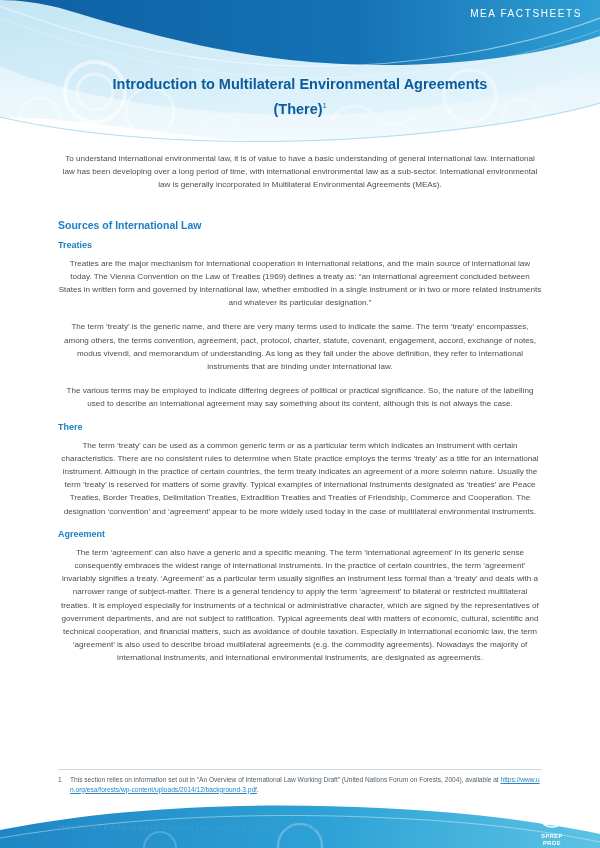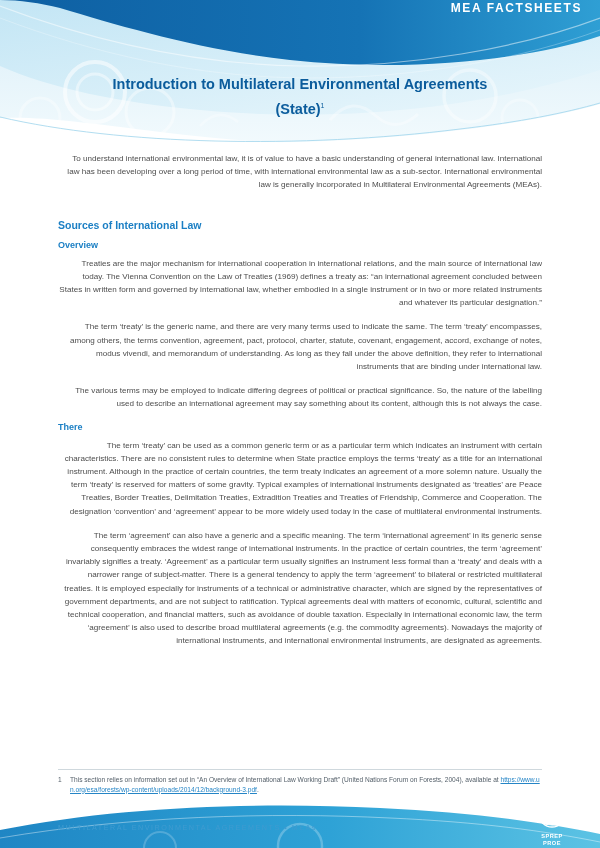--- a/index.html
+++ b/index.html
@@ -26,25 +26,25 @@
     overflow: hidden;
     background: #ffffff;
   }
   .header-svg {
     position: absolute;
     top: 0;
     left: 0;
   }
   .header-tag {
     position: absolute;
-    top: 1px;
+    top: 8px;
     right: 18px;
-    font-size: 12px;
+    font-size: 10px;
     letter-spacing: 1.6px;
-    font-weight: bold;
+    font-weight: normal;
     color: #ffffff;
     z-index: 5;
   }
   .doc-title {
     position: absolute;
     top: 74px;
     left: 0;
     width: 600px;
     text-align: center;
     font-size: 14.5px;
@@ -64,21 +64,21 @@
     position: absolute;
     top: 152px;
     left: 58px;
     width: 484px;
   }
   p.body-text {
     margin: 0 0 11px 0;
     font-size: 8.1px;
     line-height: 13.2px;
     color: #4d4d4d;
-    text-align: right;
+    text-align: center;
   }
   h2.section-head {
     margin: 27px 0 9px 0;
     font-size: 10.5px;
     font-weight: bold;
     color: #1b7fc4;
   }
   h3.sub-head {
     margin: 9px 0 7px 0;
     font-size: 9px;
@@ -189,38 +189,39 @@
       <path d="M330,120 q22,-26 46,-4 q20,18 42,-2" fill="none" stroke="#ffffff" stroke-width="3" opacity="0.35"></path>
       <path d="M200,126 q18,-20 38,-4" fill="none" stroke="#ffffff" stroke-width="2.5" opacity="0.3"></path>
 
       <path d="M0,118 C120,146 300,150 460,130 C520,123 565,114 600,104 L600,146 L0,146 Z" fill="#ffffff"></path>
       <path d="M0,117 C120,145 300,149 460,129 C520,122 565,113 600,103" fill="none" stroke="#9fd4ec" stroke-width="1" opacity="0.8"></path>
     </g>
   </svg>
   <div class="header-tag">MEA FACTSHEETS</div>
   <div class="doc-title">
     <span>Introduction to Multilateral Environmental Agreements</span><br>
-    <span>(State)</span><span class="sup">1</span>
+    <span>(There)</span><span class="sup">1</span>
   </div>
 </div>
 
 <div class="content">
 
   <p class="body-text">To understand international environmental law, it is of value to have a basic understanding of general international law. International law has been developing over a long period of time, with international environmental law as a sub-sector. International environmental law is generally incorporated in Multilateral Environmental Agreements (MEAs).</p>
 
   <h2 class="section-head">Sources of International Law</h2>
 
-  <h3 class="sub-head">Overview</h3>
+  <h3 class="sub-head">Treaties</h3>
   <p class="body-text">Treaties are the major mechanism for international cooperation in international relations, and the main source of international law today. The Vienna Convention on the Law of Treaties (1969) defines a treaty as: “an international agreement concluded between States in written form and governed by international law, whether embodied in a single instrument or in two or more related instruments and whatever its particular designation.”</p>
   <p class="body-text">The term ‘treaty’ is the generic name, and there are very many terms used to indicate the same. The term ‘treaty’ encompasses, among others, the terms convention, agreement, pact, protocol, charter, statute, covenant, engagement, accord, exchange of notes, modus vivendi, and memorandum of understanding. As long as they fall under the above definition, they refer to international instruments that are binding under international law.</p>
   <p class="body-text">The various terms may be employed to indicate differing degrees of political or practical significance. So, the nature of the labelling used to describe an international agreement may say something about its content, although this is not always the case.</p>
 
   <h3 class="sub-head">There</h3>
   <p class="body-text">The term ‘treaty’ can be used as a common generic term or as a particular term which indicates an instrument with certain characteristics. There are no consistent rules to determine when State practice employs the terms ‘treaty’ as a title for an international instrument. Although in the practice of certain countries, the term treaty indicates an agreement of a more solemn nature. Usually the term ‘treaty’ is reserved for matters of some gravity. Typical examples of international instruments designated as ‘treaties’ are Peace Treaties, Border Treaties, Delimitation Treaties, Extradition Treaties and Treaties of Friendship, Commerce and Cooperation. The designation ‘convention’ and ‘agreement’ appear to be more widely used today in the case of multilateral environmental instruments.</p>
 
+  <h3 class="sub-head">Agreement</h3>
   <p class="body-text">The term ‘agreement’ can also have a generic and a specific meaning. The term ‘international agreement’ in its generic sense consequently embraces the widest range of international instruments. In the practice of certain countries, the term ‘agreement’ invariably signifies a treaty. ‘Agreement’ as a particular term usually signifies an instrument less formal than a ‘treaty’ and deals with a narrower range of subject-matter. There is a general tendency to apply the term ‘agreement’ to bilateral or restricted multilateral treaties. It is employed especially for instruments of a technical or administrative character, which are signed by the representatives of government departments, and are not subject to ratification. Typical agreements deal with matters of economic, cultural, scientific and technical cooperation, and financial matters, such as avoidance of double taxation. Especially in international economic law, the term ‘agreement’ is also used to describe broad multilateral agreements (e.g. the commodity agreements). Nowadays the majority of international instruments, and international environmental instruments, are designated as agreements.</p>
 </div>
 
 <div class="footnote">
   <div class="footnote-row">
     <span class="footnote-num">1</span>
     <span><span>This section relies on information set out in “An Overview of International Law Working Draft” (United Nations Forum on Forests, 2004), available at </span><a class="footnote-link" href="#">https://www.un.org/esa/forests/wp-content/uploads/2014/12/background-3.pdf</a><span>.</span></span>
   </div>
 </div>
 

